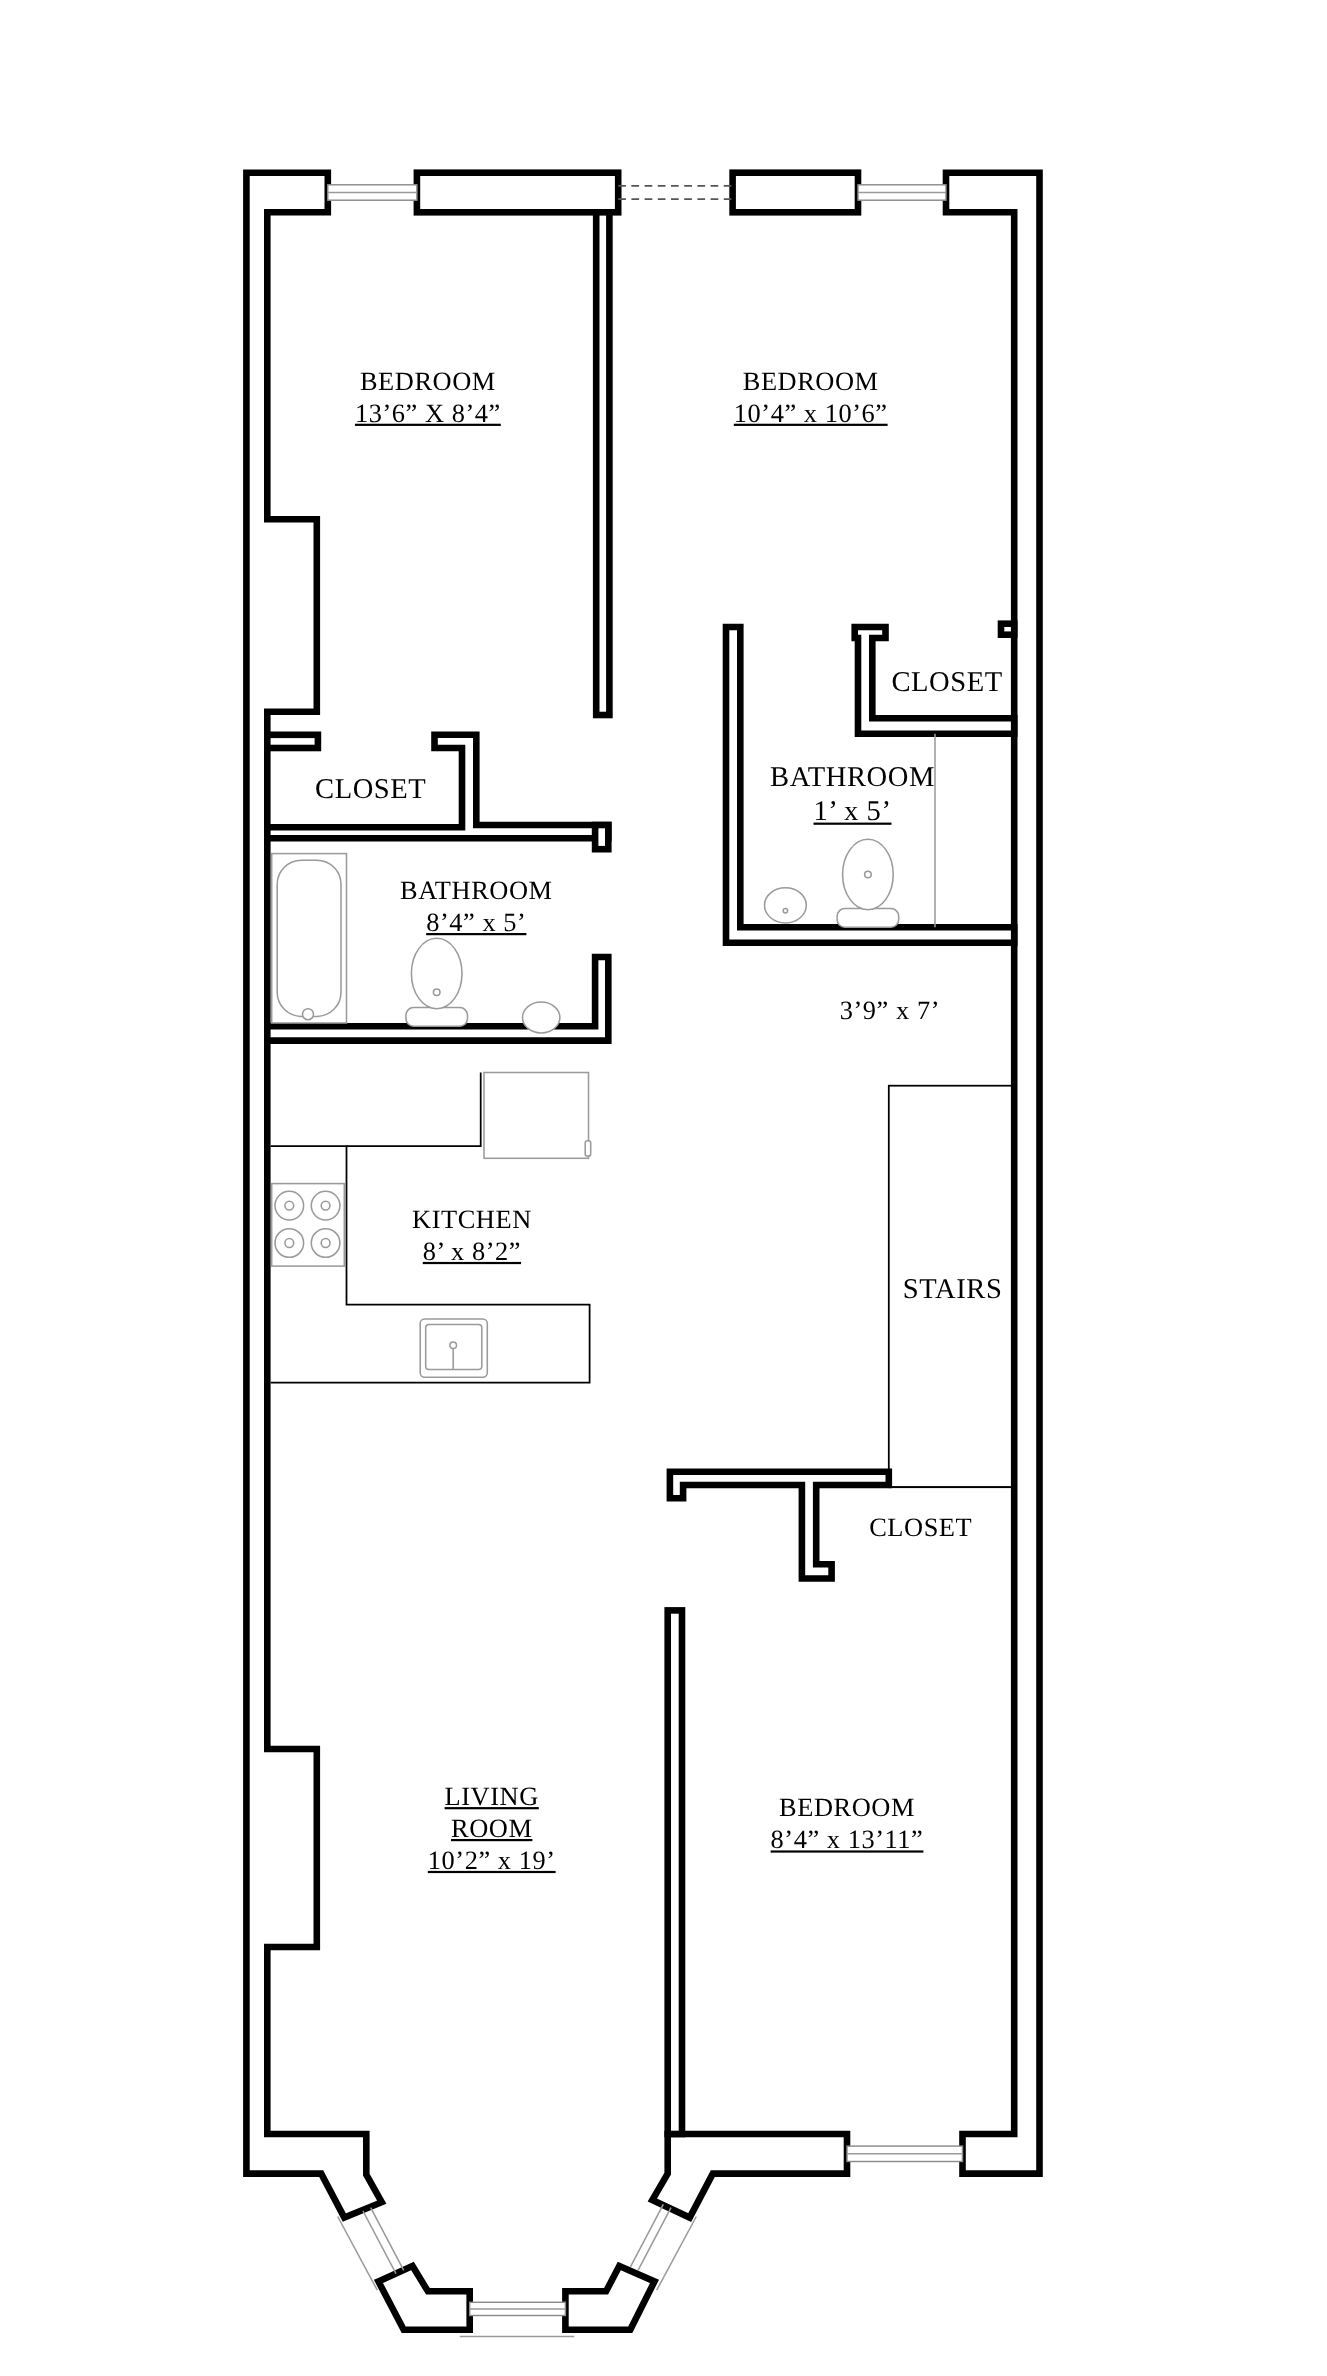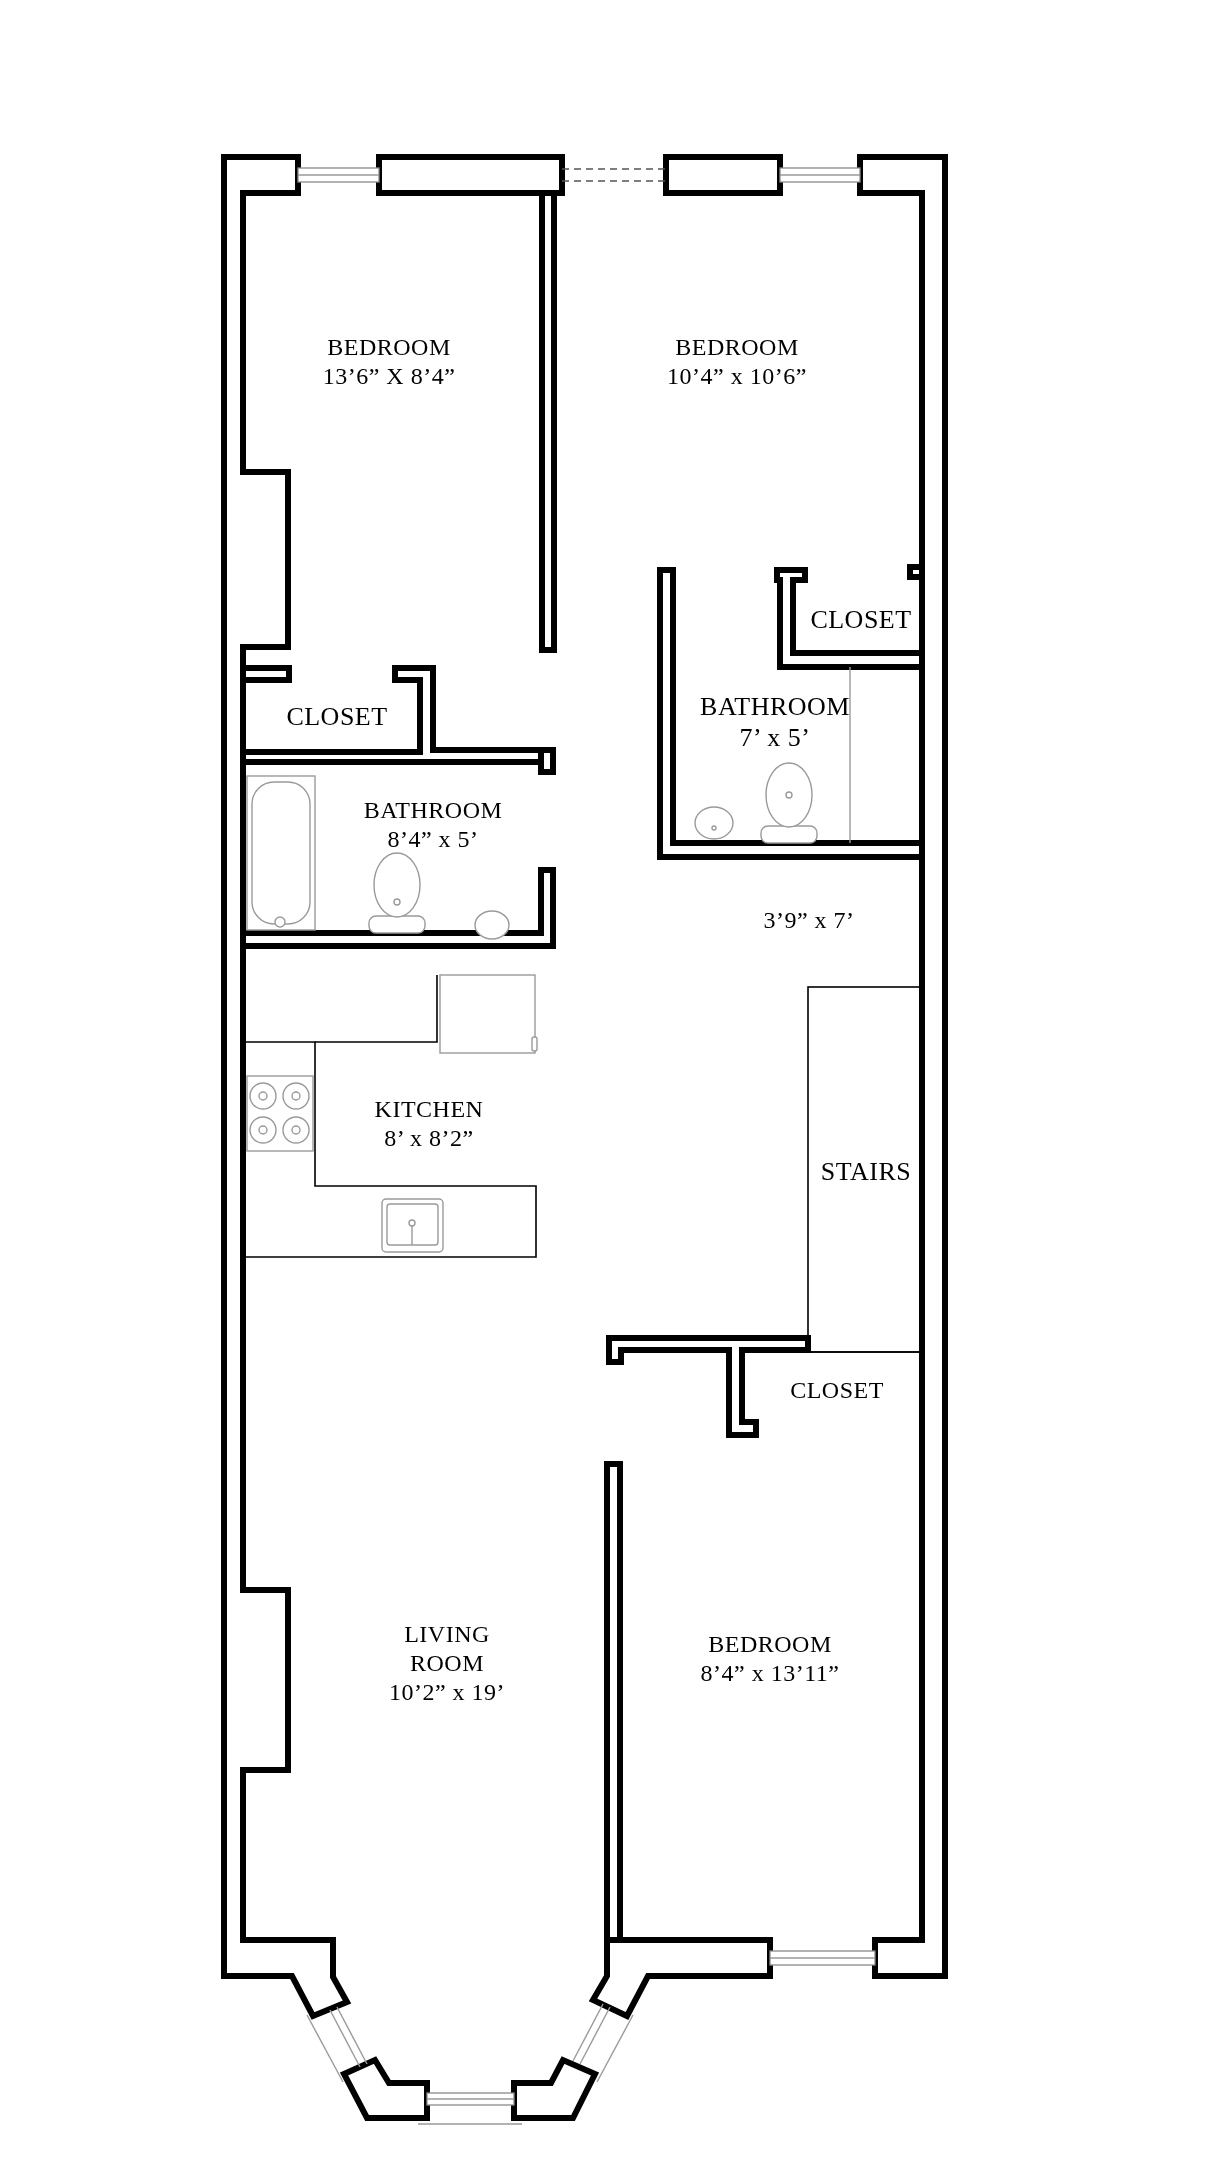--- a/index.html
+++ b/index.html
@@ -11,21 +11,21 @@
   .fixture-line { fill:none; stroke:#9a9a9a; stroke-width:1.4; }
   .win { fill:#ffffff; stroke:#8a8a8a; stroke-width:1.3; }
   .dash { fill:none; stroke:#555555; stroke-width:1.6; stroke-dasharray:7 5; }
   .label {
     position:absolute; transform:translate(-50%,-50%);
     font-family:"Liberation Serif","DejaVu Serif",serif;
     color:#000000; font-size:24px; line-height:1.2; white-space:nowrap;
     text-align:center; letter-spacing:0.5px;
   }
   .label.sm { font-size:26px; }
-  .label .dim { display:block; }
+  .label .dim { display:block;text-decoration:underline; }
 </style>
 </head>
 <body>
 
 <svg id="plan" width="1206" height="2160" viewBox="0 0 1206 2160" xmlns="http://www.w3.org/2000/svg">
 
   <path class="wall" d="M224,157 L298,157 L298,193 L243,193 L243,472 L288,472 L288,647 L243,647
            L243,1590 L288,1590 L288,1770 L243,1770 L243,1940 L333,1940 L333,1977
            L347,2002 L313,2016 L292,1976 L224,1976 Z"></path>
 
@@ -157,21 +157,21 @@
 </div>
 <div class="label" style="left:433px; top:825px;">
   <span>BATHROOM</span>
   <span class="dim">8’4” x 5’</span>
 </div>
 <div class="label sm" style="left:861px; top:620px;">
   <span>CLOSET</span>
 </div>
 <div class="label sm" style="left:775px; top:722px;">
   <span>BATHROOM</span>
-  <span class="dim">7’ x 5’</span>
+  <span class="dim">1’ x 5’</span>
 </div>
 <div class="label" style="left:809px; top:920px;">
   <span>3’9” x 7’</span>
 </div>
 <div class="label" style="left:429px; top:1124px;">
   <span>KITCHEN</span>
   <span class="dim">8’ x 8’2”</span>
 </div>
 <div class="label sm" style="left:866px; top:1172px;">
   <span>STAIRS</span>

